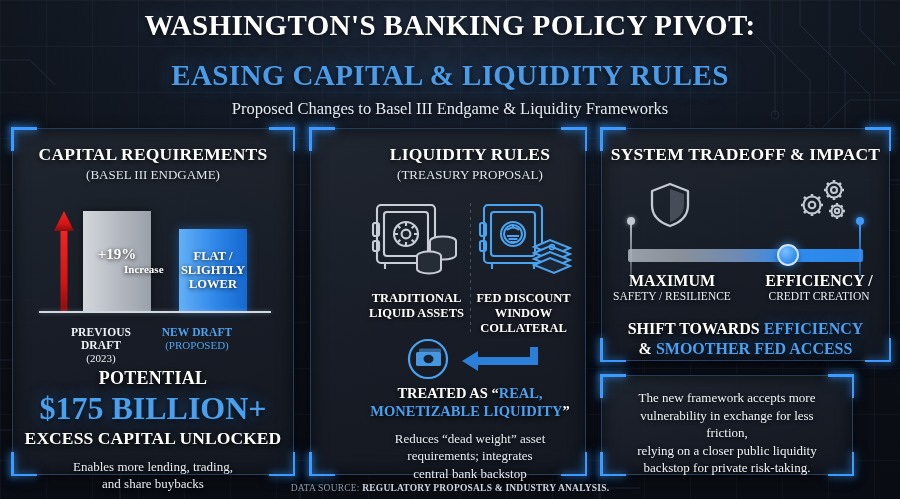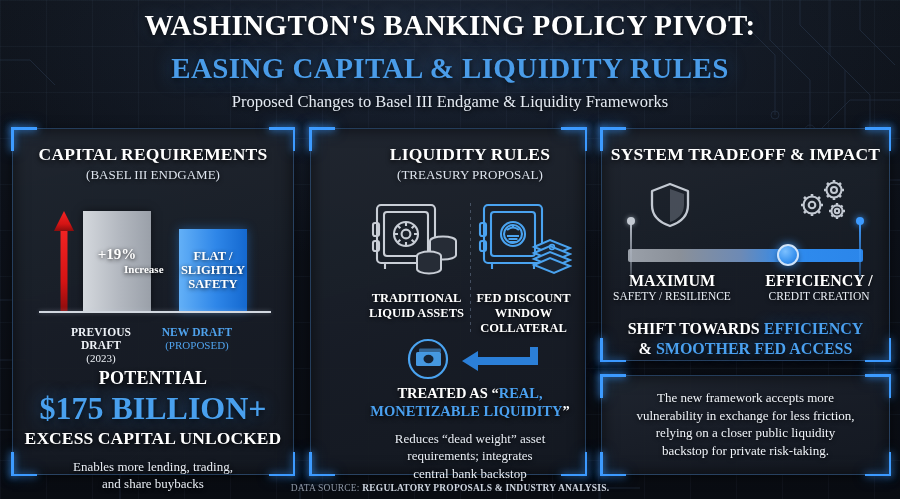--- a/index.html
+++ b/index.html
@@ -32,21 +32,21 @@
   
   .header { position: absolute; top: 10px; left: 0; width: 900px; text-align: center; }
   .title-1 {
     font-size: 29px; font-weight: 700; color: #ffffff; letter-spacing: .4px;
     text-shadow: 0 2px 7px rgba(0,0,0,.95), 0 0 16px rgba(120,170,230,.28);
     line-height: 1.08;
   }
   .title-2 {
     font-size: 29px; font-weight: 700; color: #4a9ce8; letter-spacing: .4px;
     text-shadow: 0 2px 7px rgba(0,0,0,.9), 0 0 18px rgba(60,140,230,.55);
-    line-height: 1.12; margin-top: 11px;
+    line-height: 1.12; margin-top: 18px;
   }
   .subtitle {
     font-size: 16.5px; font-weight: 400; color: #e4eaf2; margin-top: 7px;
     text-shadow: 0 2px 5px rgba(0,0,0,.9);
   }
 
   
   .panel {
     position: absolute;
     background: linear-gradient(165deg, rgba(32,38,48,.96) 0%, rgba(24,29,38,.97) 55%, rgba(20,25,33,.97) 100%);
@@ -67,21 +67,21 @@
   .c-bl { bottom: -2px; left: -2px; }
   .c-bl::before { bottom: 0; left: 0; width: 26px; height: 2.5px; }
   .c-bl::after  { bottom: 0; left: 0; width: 2.5px; height: 24px; }
   .c-br { bottom: -2px; right: -2px; }
   .c-br::before { bottom: 0; right: 0; width: 26px; height: 2.5px; }
   .c-br::after  { bottom: 0; right: 0; width: 2.5px; height: 24px; }
 
   #panel-capital  { left: 12px;  top: 128px; width: 282px; height: 347px; }
   #panel-liquidity{ left: 310px; top: 128px; width: 276px; height: 347px; padding-left: 44px; }
   #panel-tradeoff { left: 601px; top: 128px; width: 289px; height: 233px; }
-  #panel-summary  { left: 601px; top: 375px; width: 289px; height: 100px; }
+  #panel-summary  { left: 601px; top: 375px; width: 252px; height: 100px; }
 
   .panel-title {
     text-align: center; color: #ffffff; font-weight: 700; font-size: 17.5px;
     letter-spacing: .2px; margin-top: 15px; text-shadow: 0 2px 5px rgba(0,0,0,.85);
   }
   .panel-sub {
     text-align: center; color: #dde4ee; font-weight: 400; font-size: 13px;
     margin-top: 2px; text-shadow: 0 1px 4px rgba(0,0,0,.8);
   }
 
@@ -246,21 +246,21 @@
         <div class="bar-label">
           <span>+19%</span>
           <span class="sm">Increase</span>
         </div>
       </div>
 
       <div class="bar bar-new">
         <div class="bar-label">
           <span>FLAT /</span><br>
           <span>SLIGHTLY</span><br>
-          <span>SAFETY</span>
+          <span>LOWER</span>
         </div>
       </div>
 
       <div class="axis"></div>
     </div>
 
     <div class="cat-row">
       <div class="cat cat-prev">
         <div class="l1">PREVIOUS DRAFT</div>
         <div class="l2">(2023)</div>

